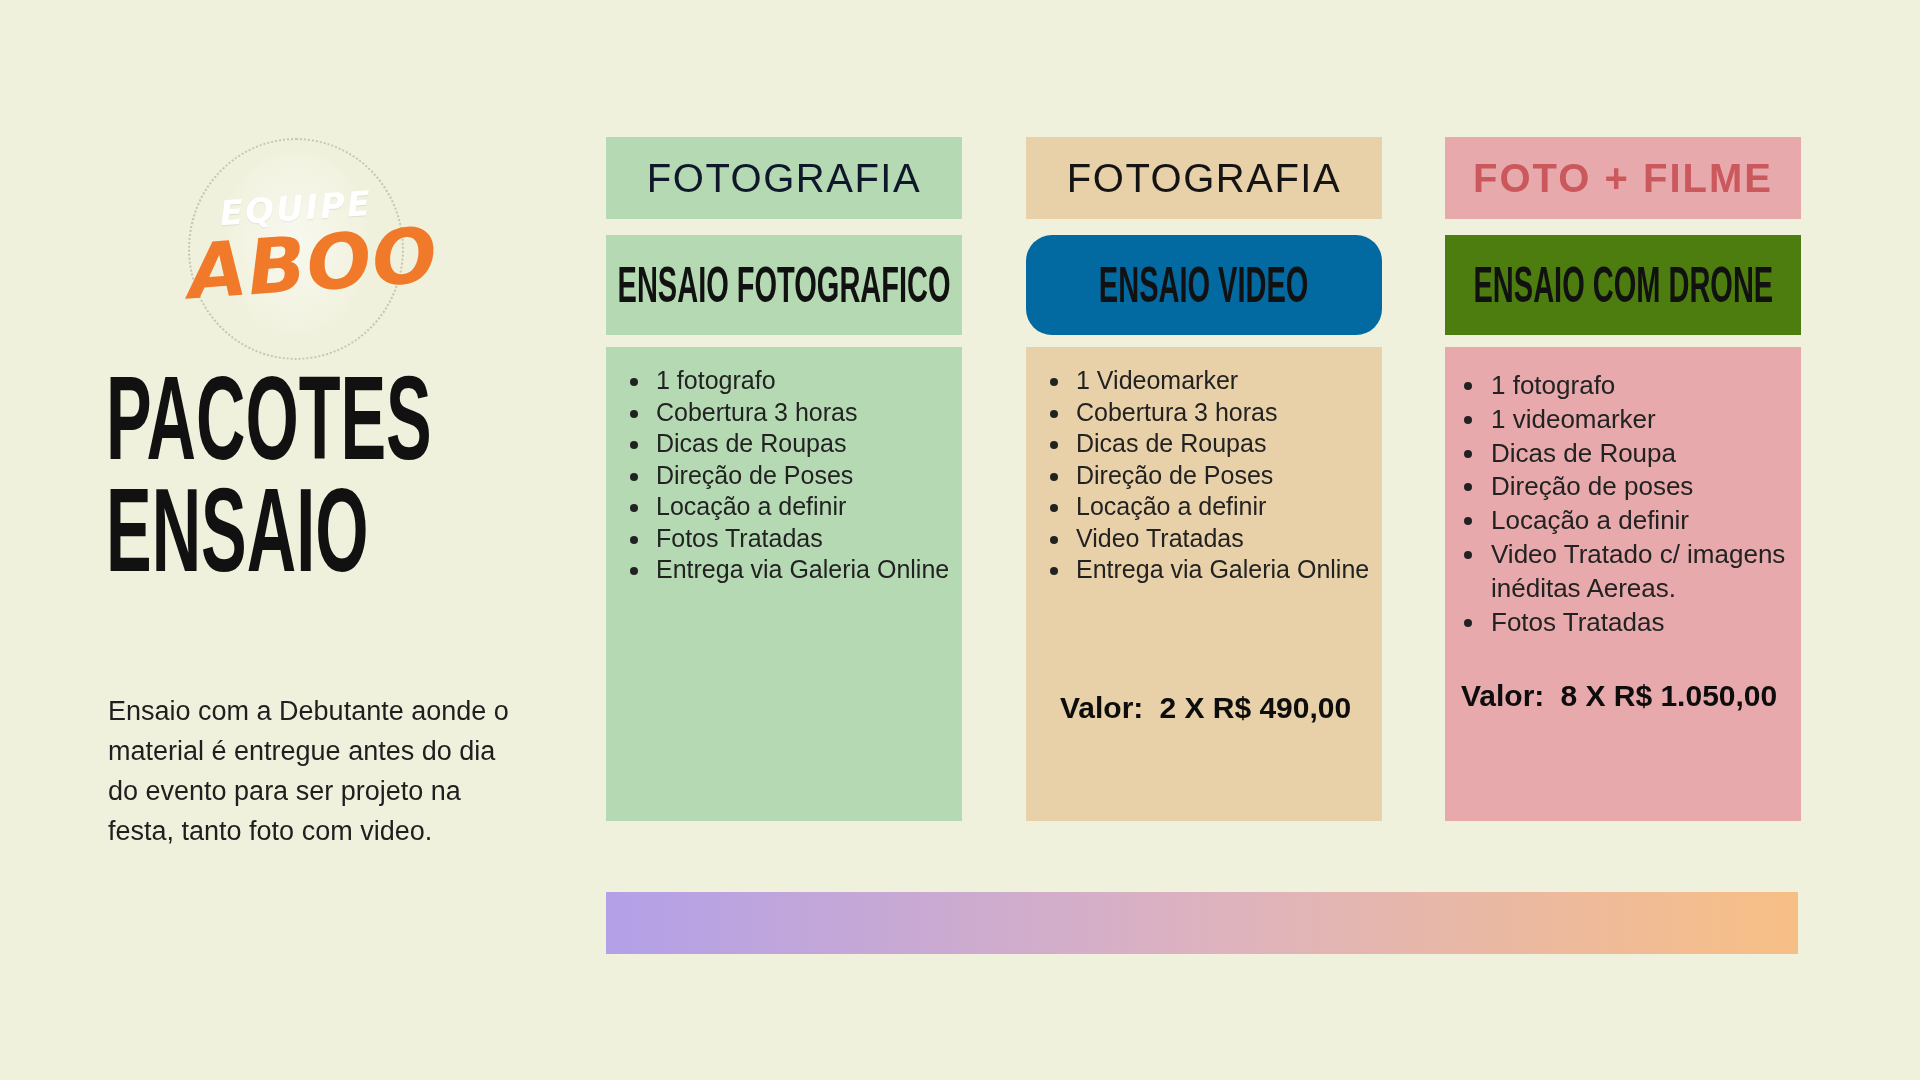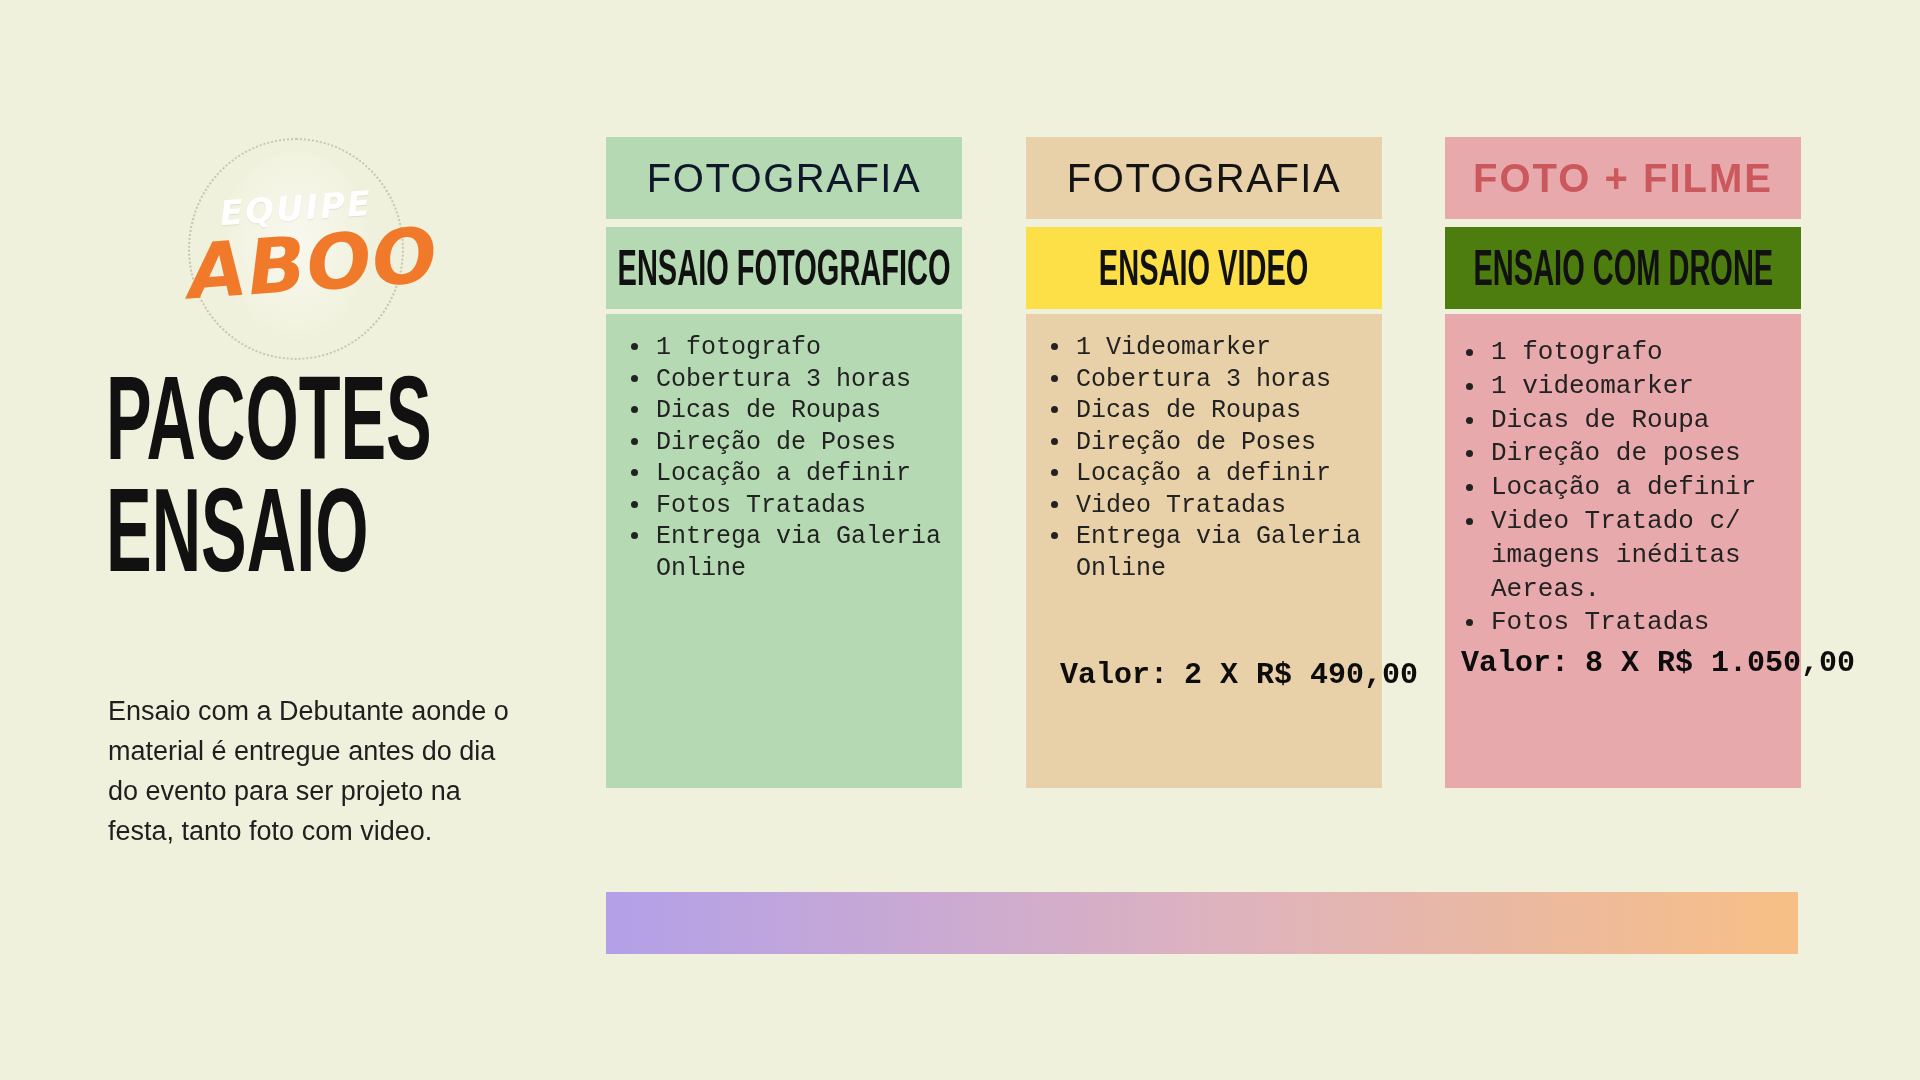--- a/index.html
+++ b/index.html
@@ -52,28 +52,28 @@
   .col2 { left:1026px; }
   .col3 { left:1445px; }
 
   .cat-header {
     height:82px; display:flex; align-items:center; justify-content:center;
     font-size:40px; letter-spacing:1.5px; color:#141414;
   }
   .col3 .cat-header { font-weight:bold; letter-spacing:2px; }
 
   .sub-header {
-    margin-top:8px; height:82px;
+    margin-top:16px; height:100px;
     display:flex; align-items:center; justify-content:center;
     font-weight:bold; font-size:50px; color:#111;
     white-space:nowrap;
   }
   .sub-header > span { display:inline-block; transform:scaleX(0.58); }
 
-  .body-box { margin-top:5px; height:474px; position:relative;font-family:Liberation Mono, monospace; }
+  .body-box { margin-top:12px; height:474px; position:relative; }
 
   .feature-list { list-style:disc; margin:0; padding:18px 6px 0 46px; }
   .feature-list li { font-size:25px; line-height:1.26; color:#222; padding-left:4px; }
   .col3 .feature-list { padding-top:22px; padding-left:42px; }
   .col3 .feature-list li { font-size:26px; line-height:1.3; }
 
   .valor {
     position:absolute; left:34px; top:344px;
     font-weight:bold; font-size:30px; color:#0d0d0d; white-space:nowrap;
   }
@@ -114,21 +114,21 @@
         <li>Direção de Poses</li>
         <li>Locação a definir</li>
         <li>Fotos Tratadas</li>
         <li>Entrega via Galeria Online</li>
       </ul>
   </div>
 </div>
 
 <div class="col col2">
   <div class="cat-header" style="background: rgb(232, 208, 168); color: rgb(20, 20, 20);">FOTOGRAFIA</div>
-  <div class="sub-header" style="background: #fde047;">
+  <div class="sub-header" style="background: #0369a1; border-radius: 26px;">
     <span>ENSAIO VIDEO</span>
   </div>
   <div class="body-box" style="background: rgb(232, 208, 168);">
     <ul class="feature-list">
         <li>1 Videomarker</li>
         <li>Cobertura 3 horas</li>
         <li>Dicas de Roupas</li>
         <li>Direção de Poses</li>
         <li>Locação a definir</li>
         <li>Video Tratadas</li>

